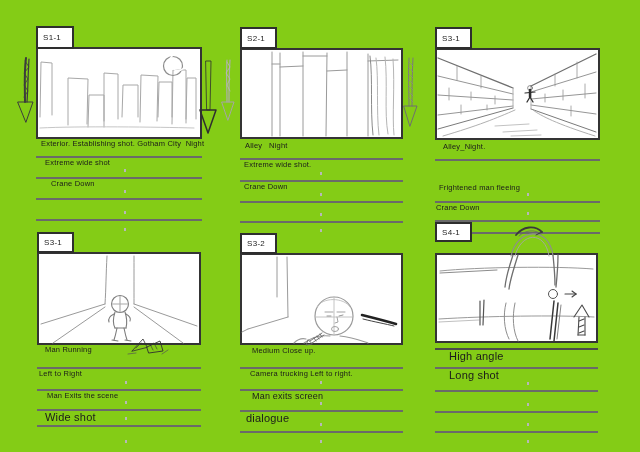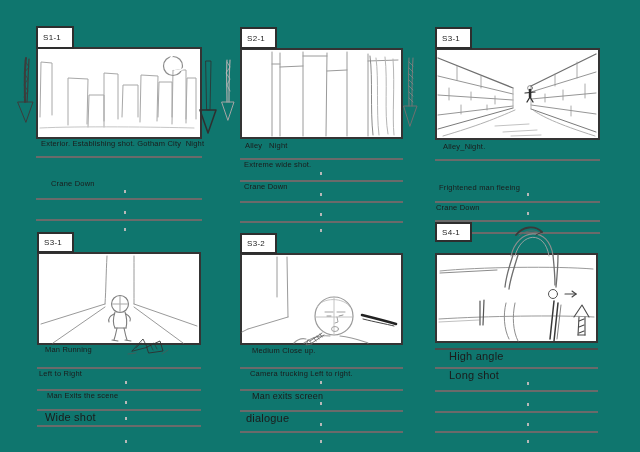--- a/index.html
+++ b/index.html
@@ -1,16 +1,16 @@
 <!DOCTYPE html>
 <html><head>
 <meta charset="utf-8">
 <style>
   html,body{margin:0;padding:0;background:#ffffff;}
-  .board{position:relative;width:640px;height:452px;background:#0f766e;overflow:hidden;
+  .board{position:relative;width:640px;height:452px;background:#84cc16;overflow:hidden;
          font-family:"Liberation Sans", sans-serif;color:#1b1b1b;}
   .tag{position:absolute;box-sizing:border-box;border:2px solid #2e2e2e;background:#fff;
        z-index:6;display:flex;align-items:center;}
   .tag span{font-size:8px;letter-spacing:.3px;padding-left:5px;color:#222;}
   .frame{position:absolute;box-sizing:border-box;border:2px solid #343434;background:#fff;z-index:2;}
   .frame svg{position:absolute;left:0;top:0;overflow:visible;}
   .note{position:absolute;box-sizing:border-box;display:flex;align-items:flex-start;
         font-size:7.5px;letter-spacing:.2px;z-index:1;}
   .note span{white-space:pre;padding-bottom:2px;}
   .ln{border-bottom:2px solid #6a6a6a;}
@@ -283,20 +283,24 @@
 
   <svg class="ov sk" style="left:360px;top:310px" width="56" height="28" viewBox="0 0 56 28">
     <path d="M2,5 C14,8 26,11 36,14" stroke="#222222" stroke-width="2.6" fill="none"></path>
     <path d="M3,9 C15,12 26,14 34,16" stroke="#444444" stroke-width="1" fill="none"></path>
     <path d="M35,8 L52,17 L33,22 Z" fill="#222222" stroke="none"></path>
   </svg>
 
   <div class="note ln" style="left:36px;top:139px;width:166px;height:19px;padding-left:5px">
       <span>Exterior. Establishing shot. Gotham City  Night</span>
     </div>
+  <div class="note ln" style="left:36px;top:158px;width:166px;height:21px;padding-left:9px">
+      <span>Extreme wide shot</span>
+      <i class="speck" style="left:88px"></i>
+    </div>
   <div class="note ln" style="left:36px;top:179px;width:166px;height:21px;padding-left:15px">
       <span>Crane Down</span>
       <i class="speck" style="left:88px"></i>
     </div>
   <div class="note ln" style="left:36px;top:200px;width:166px;height:21px;padding-left:6px">
       <span></span>
       <i class="speck" style="left:88px"></i>
     </div>
   <div class="note" style="left:36px;top:221px;width:166px;height:15px;padding-left:6px">
       <span></span>

